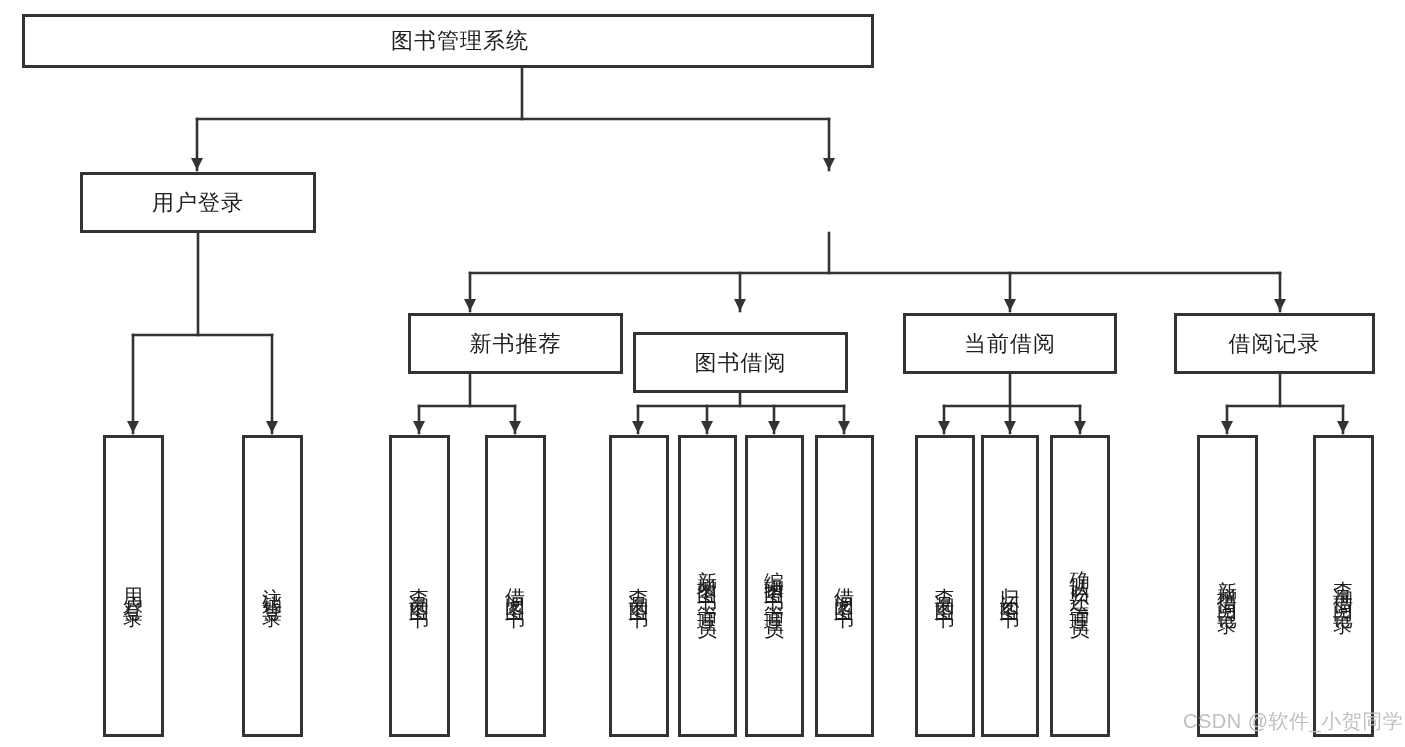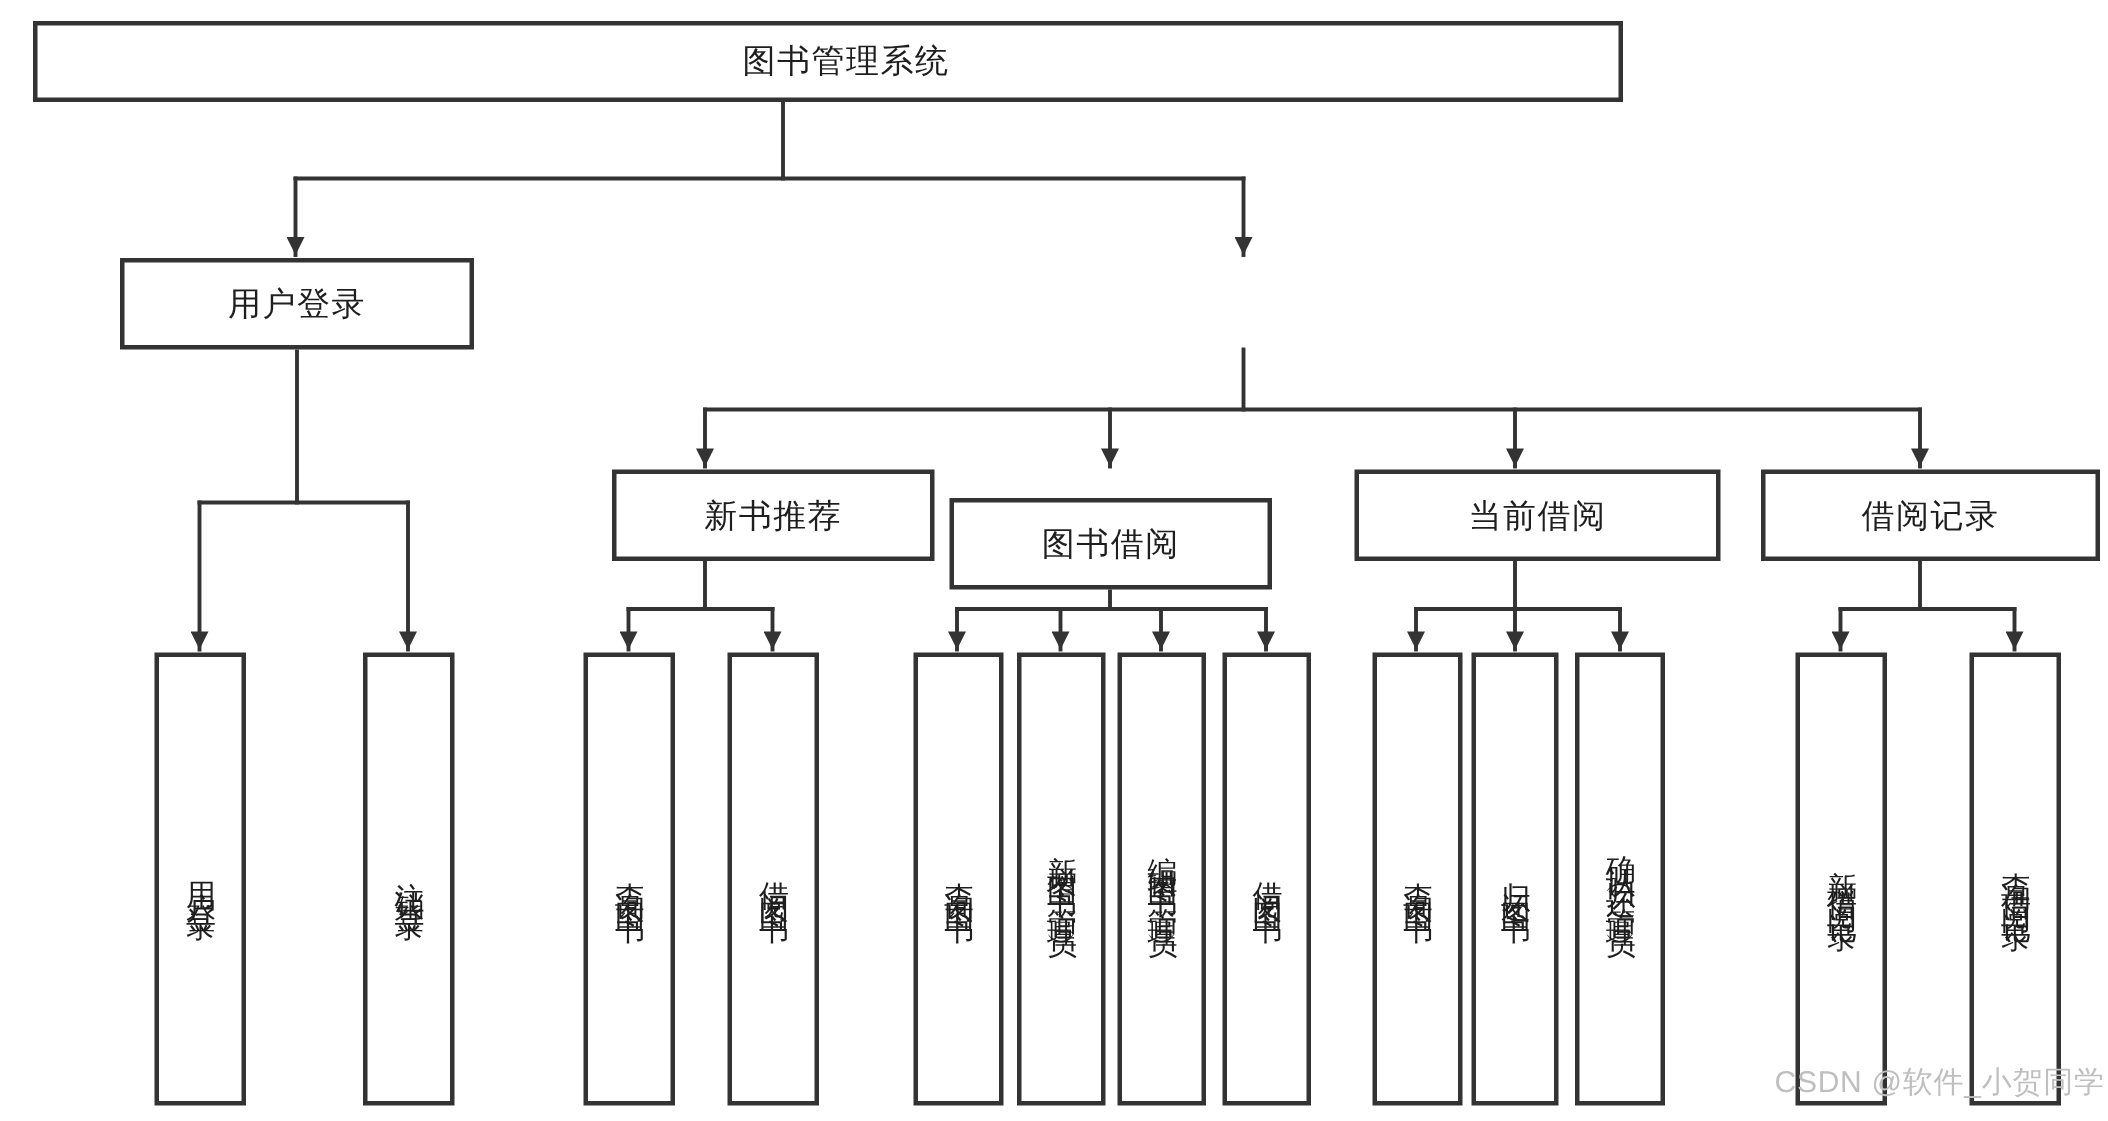--- a/index.html
+++ b/index.html
@@ -41,29 +41,29 @@
   .node .vlabel {
     writing-mode: vertical-lr;
     text-orientation: mixed;
     font-size: 20px;
     letter-spacing: 7px;
     line-height: 1;
     white-space: nowrap;
   }
 
   
-  .n-root            { left: 22px;   top: 14px;  width: 1060px; height: 54px; padding-left: 24px; }
+  .n-root            { left: 22px;   top: 14px;  width: 852px; height: 54px; padding-left: 24px; }
   
   .n-user-login      { left: 80px;   top: 172px; width: 236px;  height: 61px; }
   .n-book-mgmt       { left: 710px;  top: 172px; width: 238px;  height: 61px; }
   
   .n-new-book        { left: 363px;  top: 313px; width: 215px;  height: 61px; margin-left: 45px; }
   .n-book-borrow     { left: 633px;  top: 332px; width: 215px;  height: 61px; }
-  .n-cur-borrow      { left: 903px;  top: 313px; width: 244px;  height: 61px; }
-  .n-borrow-rec      { left: 1174px; top: 313px; width: 226px;  height: 61px; }
+  .n-cur-borrow      { left: 903px;  top: 313px; width: 214px;  height: 61px; }
+  .n-borrow-rec      { left: 1174px; top: 313px; width: 201px;  height: 61px; }
   
   .leaf              { top: 435px; height: 302px; }
   .n-leaf-login      { left: 103px;  width: 61px; }
   .n-leaf-logout     { left: 242px;  width: 61px; }
   .n-leaf-query1     { left: 389px;  width: 61px; }
   .n-leaf-borrow1    { left: 485px;  width: 61px; }
   .n-leaf-query2     { left: 609px;  width: 60px; }
   .n-leaf-addbook    { left: 678px;  width: 59px; }
   .n-leaf-editbook   { left: 745px;  width: 59px; }
   .n-leaf-borrow2    { left: 815px;  width: 59px; }

